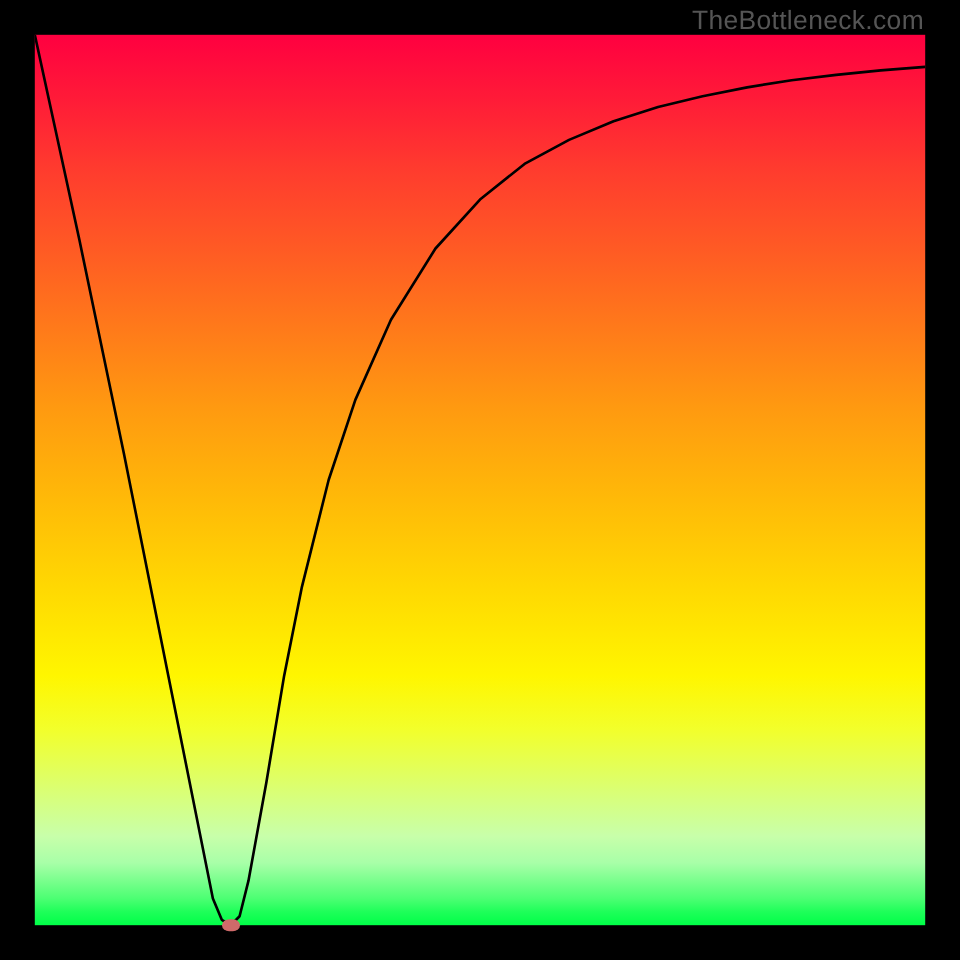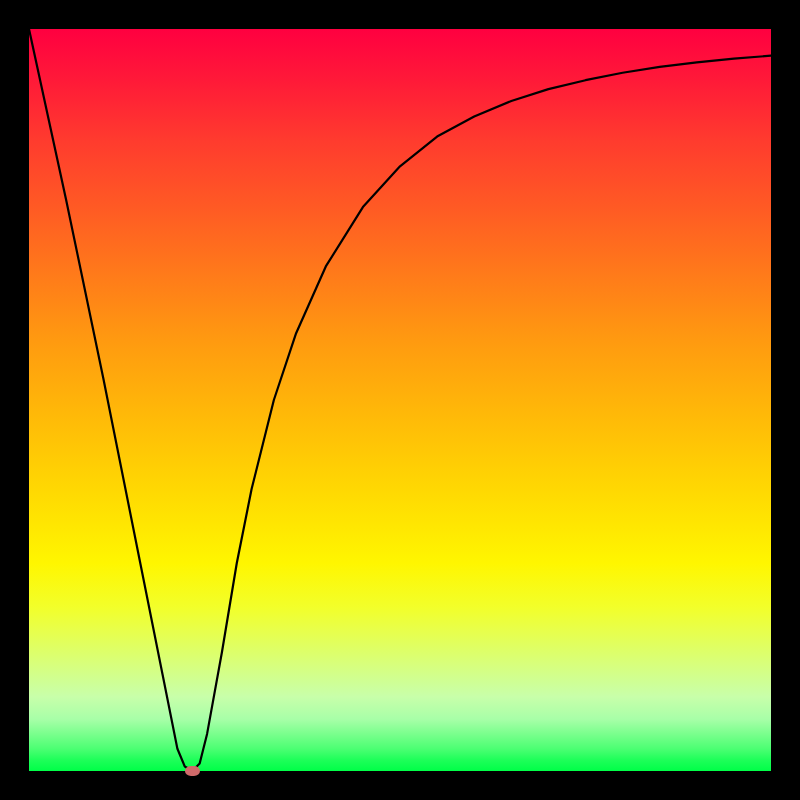--- a/index.html
+++ b/index.html
@@ -65,19 +65,20 @@
     width: 15px;
     height: 10px;
     border-radius: 6px / 5px;
     background: #cf6a6a;
   }
 </style>
 </head>
 <body>
 
 <div class="frame">
+  <div class="watermark">TheBottleneck.com</div>
   <div class="plot-area">
     <svg class="curve" viewBox="0 0 742 742" preserveAspectRatio="none">
       <path id="curve-path" fill="none" stroke="#000" stroke-width="2.2" stroke-linecap="round" stroke-linejoin="round" d="M0.00 0.00 L37.10 170.66 L74.20 348.74 L111.30 534.24 L133.56 645.54 L148.40 719.74 L155.82 737.55 L163.24 742.00 L170.66 734.58 L178.08 704.90 L192.92 623.28 L207.76 534.24 L222.60 460.04 L244.86 371.00 L267.12 304.22 L296.80 237.44 L333.90 178.08 L371.00 137.27 L408.10 107.59 L445.20 87.56 L482.30 71.97 L519.40 60.10 L556.50 51.20 L593.60 43.78 L630.70 37.84 L667.80 33.39 L704.90 29.68 L742.00 26.71"></path>
     </svg>
     <div id="marker" class="marker" style="left: 155.74px; top: 737px;"></div>
   </div>
 </div>
 
 </body></html>

